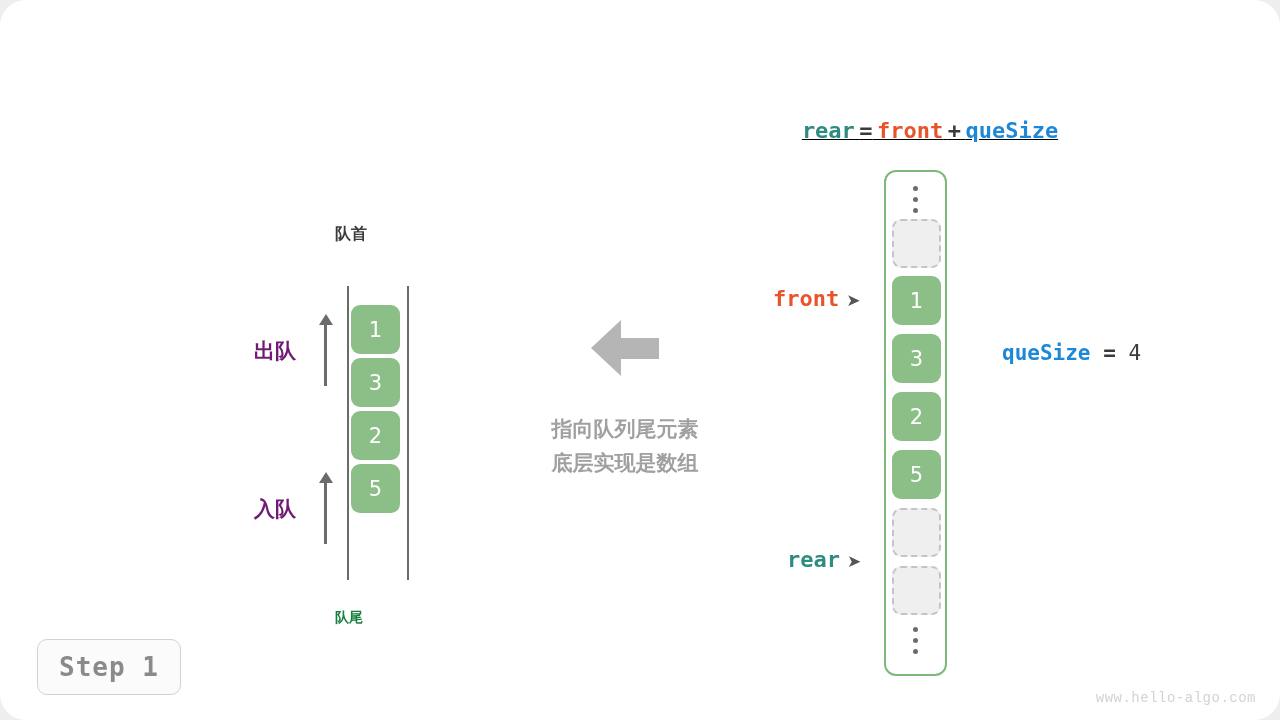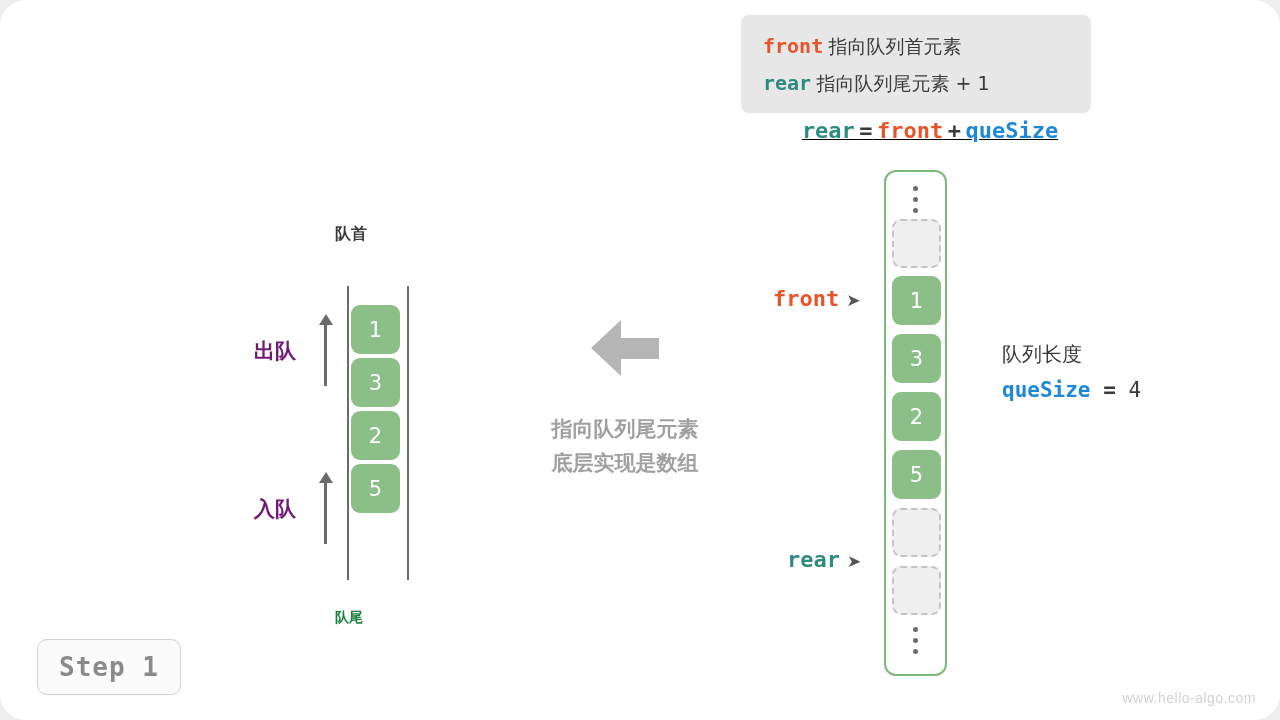--- a/index.html
+++ b/index.html
@@ -227,41 +227,31 @@
     font-family: "DejaVu Sans Mono", monospace;
     font-size: 26px; font-weight: bold;
     color: #8a8a8a;
     letter-spacing: 1px;
   }
 
   
   #watermark {
     position: absolute;
     right: 24px; bottom: 14px;
-    font-family: Liberation Sans, sans-serif;
+    font-family: Liberation Mono, monospace;
     font-size: 14px;
     color: #d3d3d3;
     letter-spacing: 0.5px;
   }
 </style>
 </head>
 <body>
 
 <div id="canvas">
 
-  <div id="legend-box">
-    <div class="legend-line">
-      <span class="mono-b c-front">front</span>
-      <span class="cn">指向队列首元素</span>
-    </div>
-    <div class="legend-line">
-      <span class="mono-b c-rear">rear</span>
-      <span class="cn">指向队列尾元素 + 1</span>
-    </div>
-  </div>
 
   <div id="formula">
     <span class="c-rear">rear</span>
     <span class="op">=</span>
     <span class="c-front">front</span>
     <span class="op">+</span>
     <span class="c-size">queSize</span>
   </div>
 
   <div id="label-head">队首</div>
@@ -313,21 +303,20 @@
   </div>
 
   <div class="ptr" id="ptr-front">
     <span class="c-front">front</span><span class="caret">➤</span>
   </div>
   <div class="ptr" id="ptr-rear">
     <span class="c-rear">rear</span><span class="caret">➤</span>
   </div>
 
   <div id="size-note">
-    <span class="t1">队列长度</span>
     <span class="t2">
       <span class="c-size">queSize</span>
       <span class="op">=</span>
       <span class="op" style="font-weight:normal;">4</span>
     </span>
   </div>
 
   <div id="step-badge">Step 1</div>
 
   <div id="watermark">www.hello-algo.com</div>

